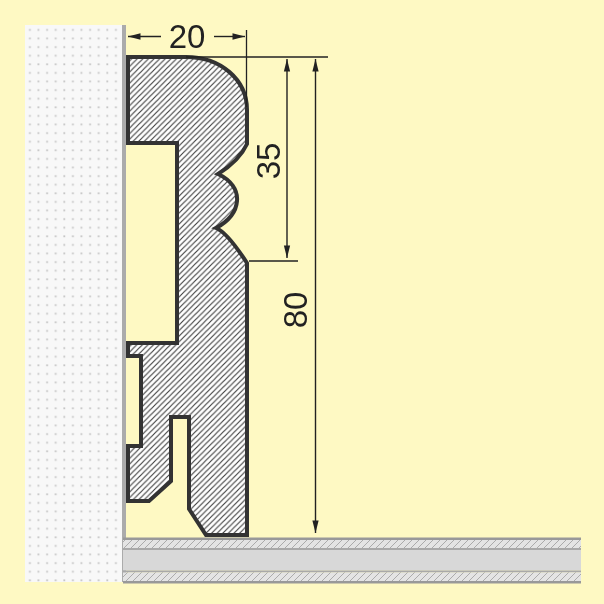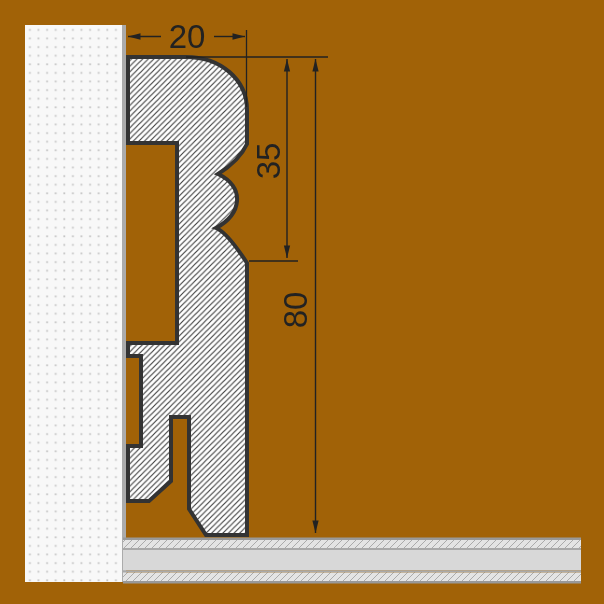--- a/index.html
+++ b/index.html
@@ -1,19 +1,19 @@
 <!DOCTYPE html>
 <html><head>
 <meta charset="utf-8">
 <style>
   html, body { margin: 0; padding: 0; background: #ffffff; }
   .canvas {
     position: relative;
     width: 604px; height: 604px;
-    background: #a16207;
+    background: #fef9c3;
     font-family: "Liberation Sans", sans-serif;
     overflow: hidden;
   }
   svg { display: block; }
   .dim-text {
     font-family: "Liberation Sans", sans-serif;
     font-size: 33px;
     fill: #222222;
   }
 </style>

